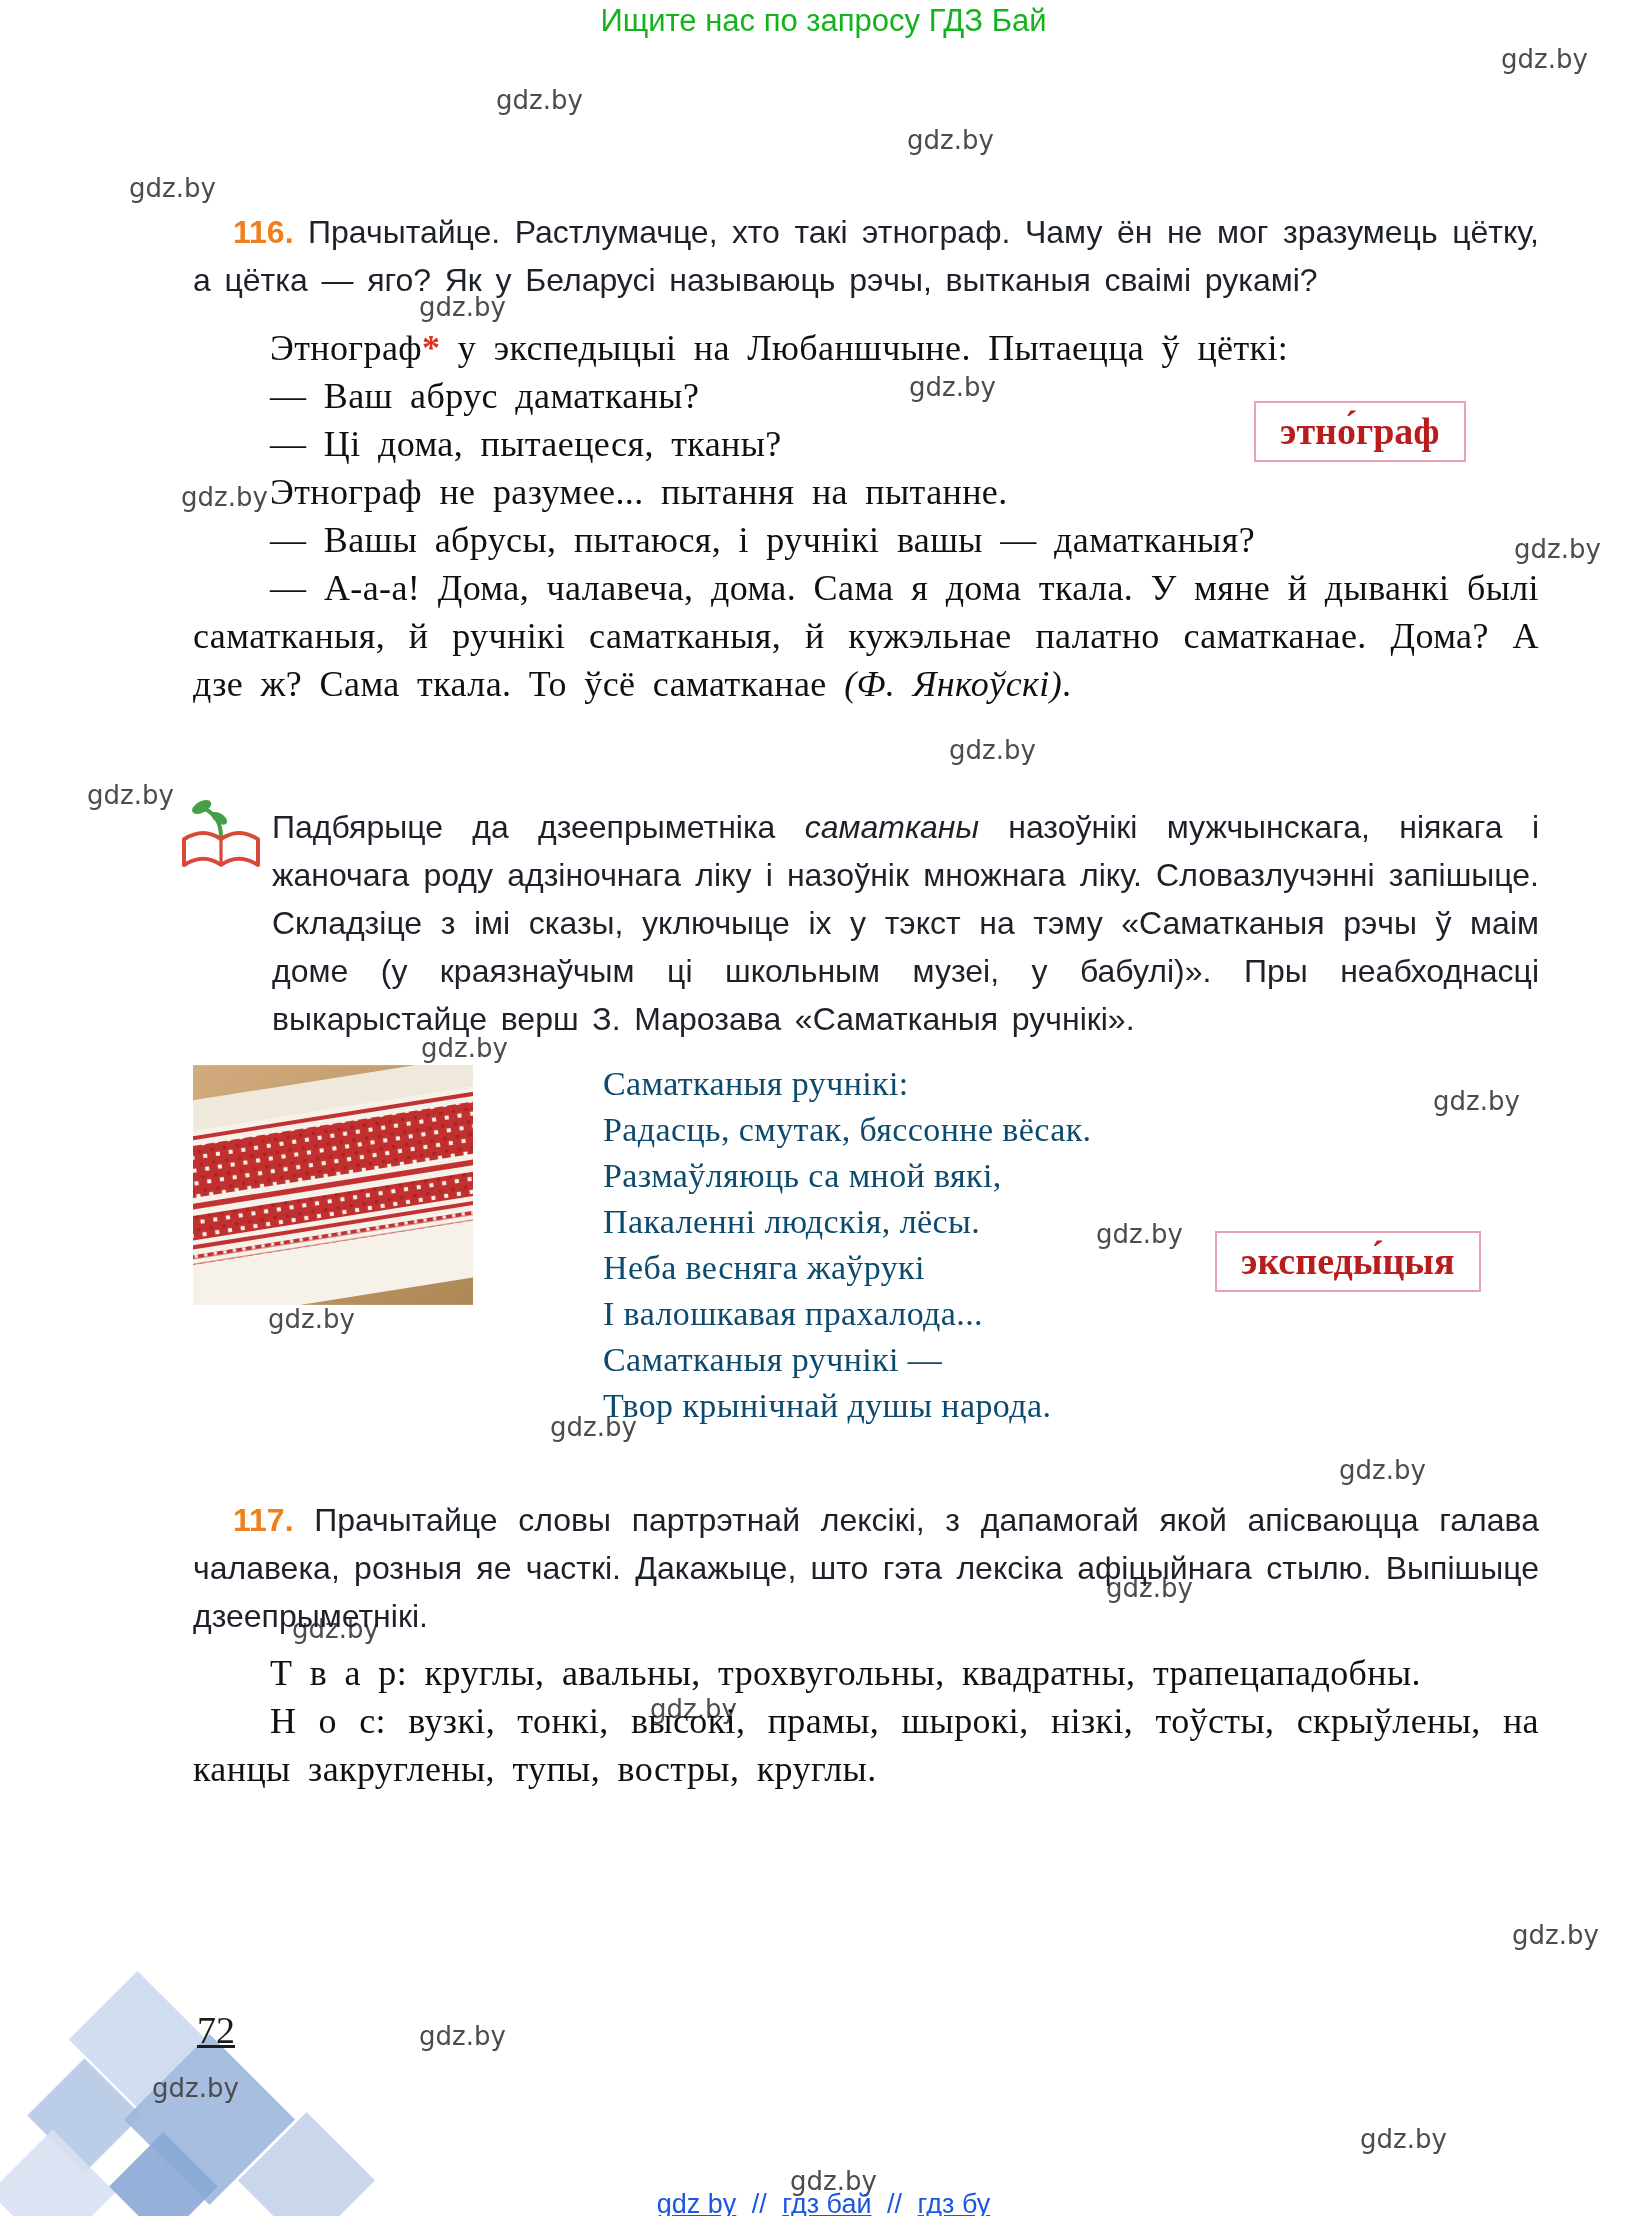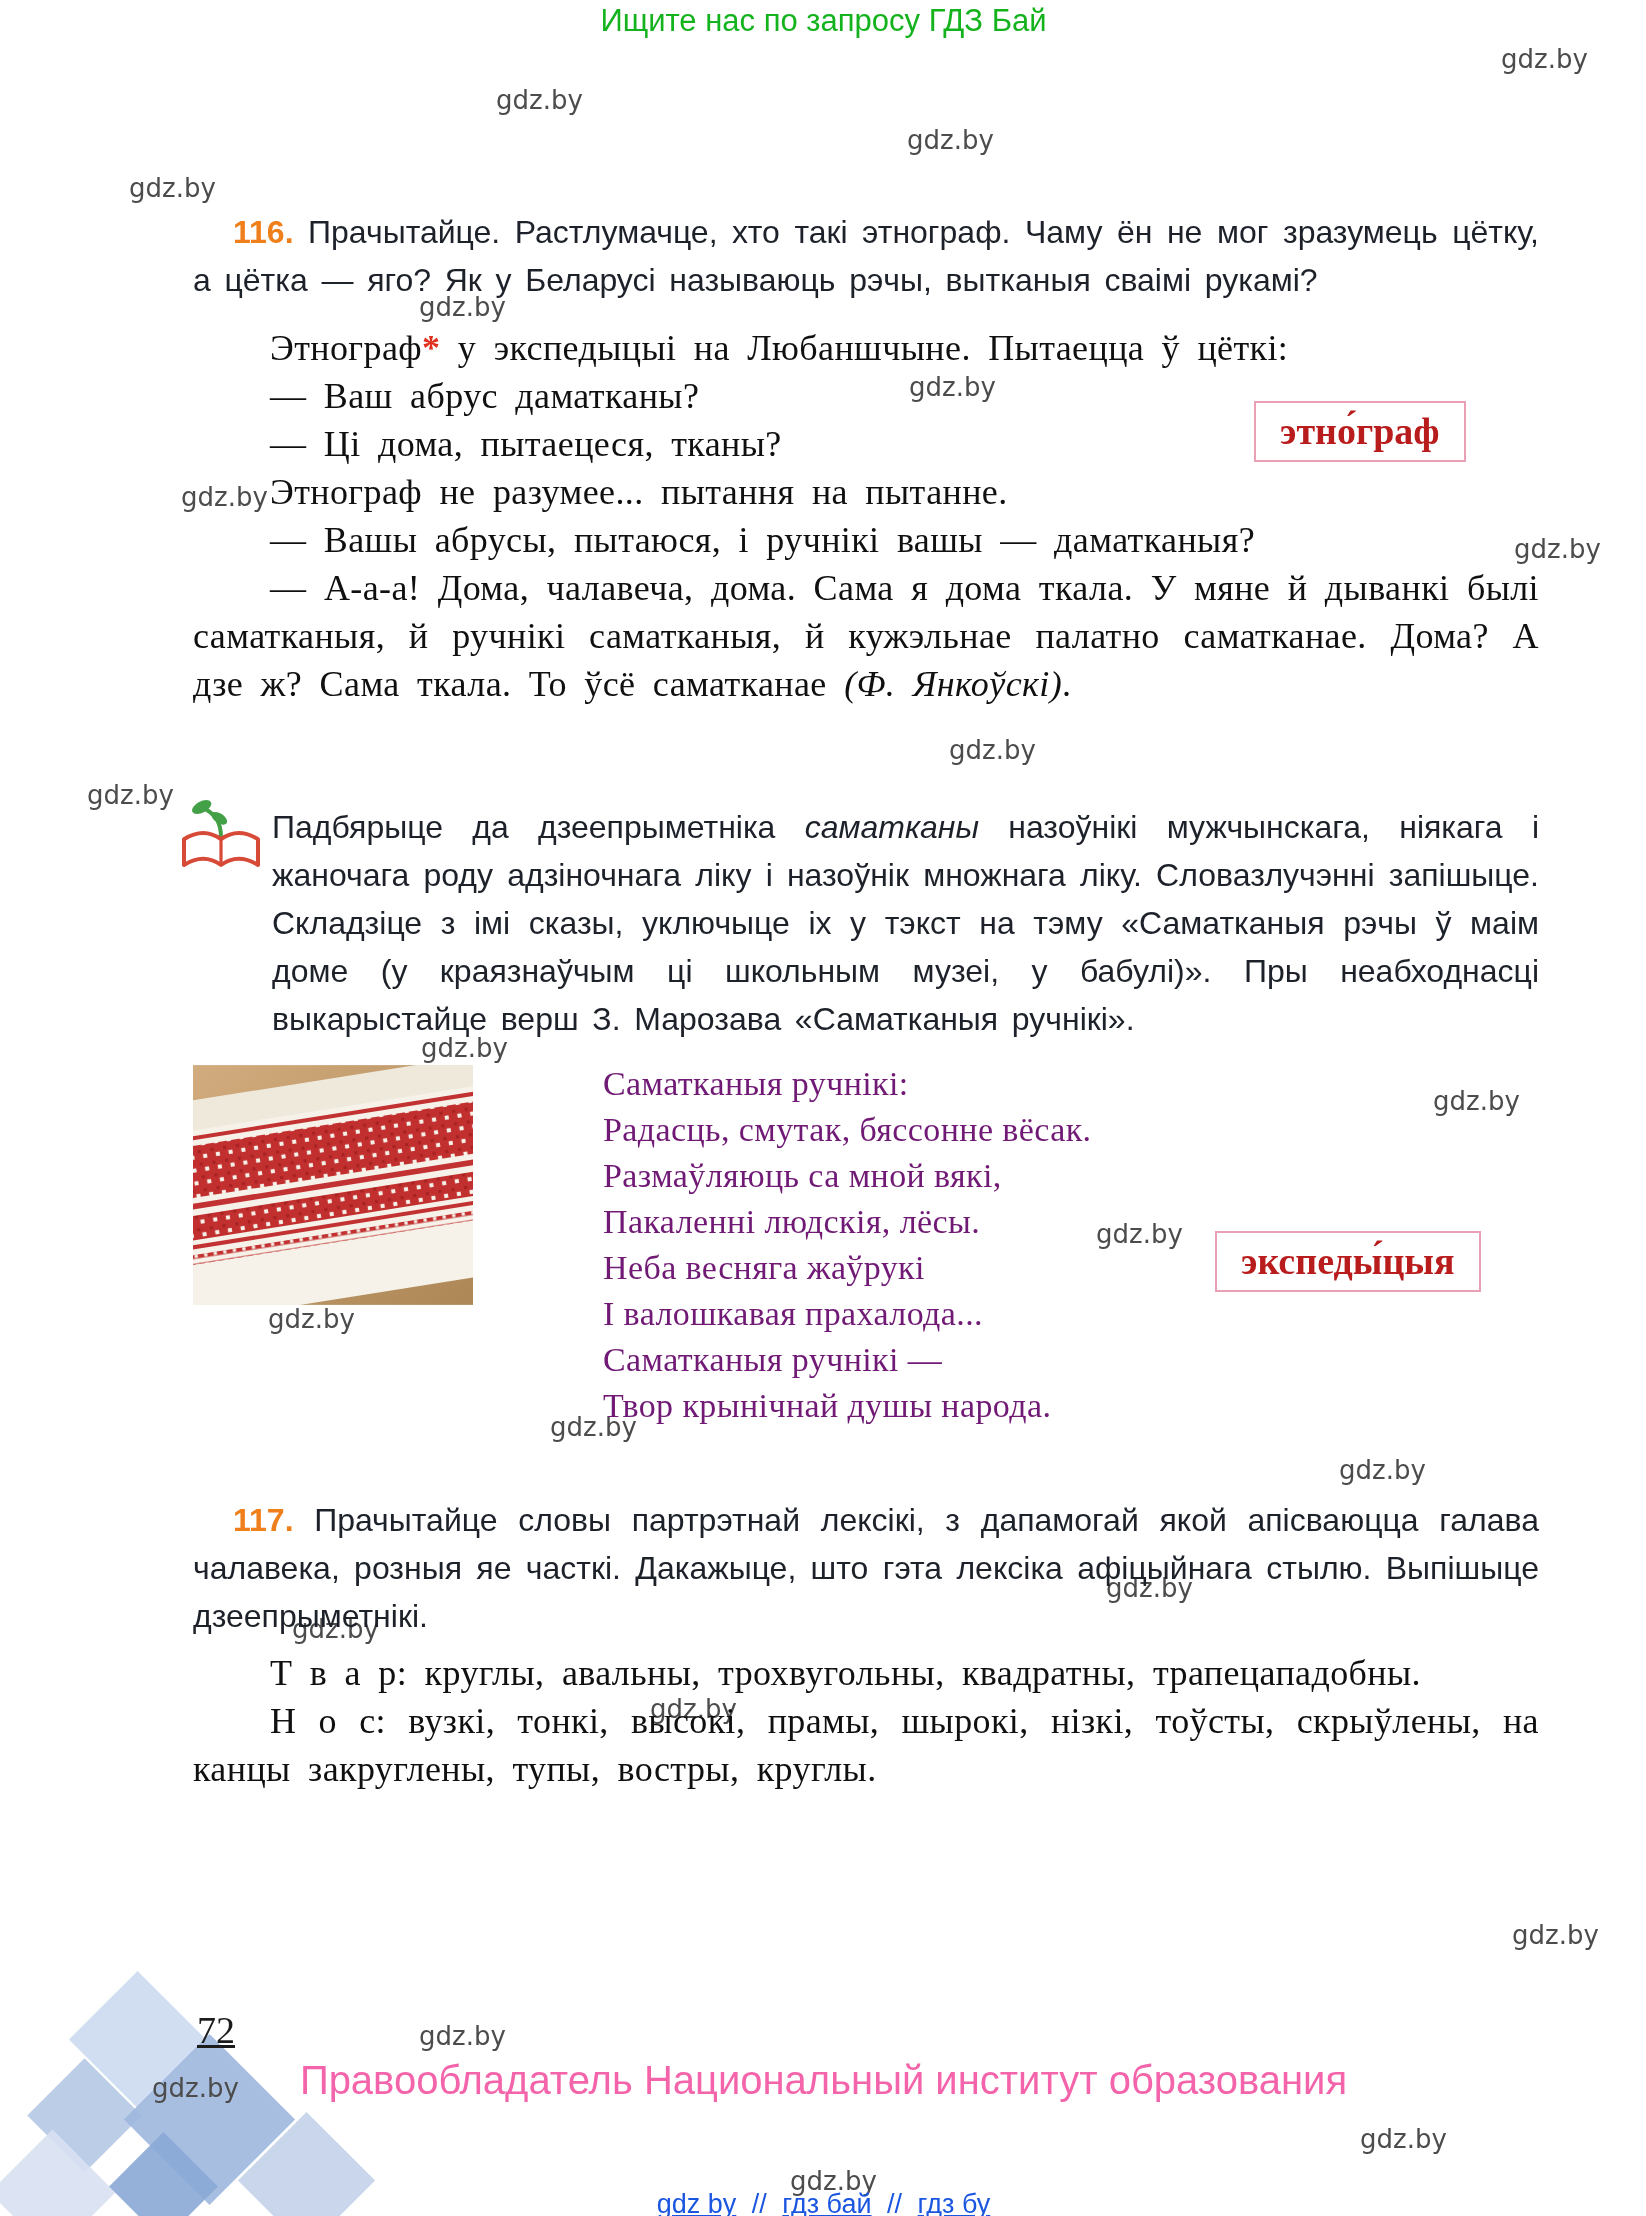--- a/index.html
+++ b/index.html
@@ -38,21 +38,21 @@
   }
   .task-text {
     position:absolute; left:272px; top:803px; width:1267px;
     font-family:"Liberation Sans", sans-serif; font-size:32px; line-height:48px;
     color:#1d2129; text-align:justify; word-spacing:4.8px;
   }
   .book-icon { position:absolute; left:179px; top:799px; }
   .photo { position:absolute; left:193px; top:1065px; }
   .poem {
     position:absolute; left:603px; top:1061px;
-    font-size:34px; line-height:46px; color:#701a75; letter-spacing:0.4px;
+    font-size:34px; line-height:46px; color:#0c4a6e; letter-spacing:0.4px;
   }
   .page-num {
     position:absolute; left:197px; top:2008px; font-size:38px; color:#1c1c1c;
     font-family:"Liberation Serif", serif;
     text-decoration:underline;
   }
   .footer-pink {
     position:absolute; left:0; right:0; top:2058px; text-align:center;
     color:#f364ab; font-family:"Liberation Sans", sans-serif; font-size:40px;
   }
@@ -190,21 +190,20 @@
     <span>Прачытайце словы партрэтнай лексікі, з дапамогай якой апісваюцца галава чалавека, розныя яе часткі. Дакажыце, што гэта лексіка афіцыйнага стылю. Выпішыце дзеепрыметнікі.</span>
   </div>
 
   <div class="serif-block" style="top:1649px">
     <p><span>Т в а р:</span><span> круглы, авальны, трохвугольны, квадратны, трапецападобны.</span></p>
     <p><span>Н о с:</span><span> вузкі, тонкі, высокі, прамы, шырокі, нізкі, тоўсты, скрыўлены, на канцы закруглены, тупы, востры, круглы.</span></p>
   </div>
 
   <div class="page-num">72</div>
 
-  <div class="footer-pink">Правообладатель Национальный институт образования</div>
 
   <div class="footer-links">
     <a>gdz by</a>
     <span class="sep">//</span>
     <a>гдз бай</a>
     <span class="sep">//</span>
     <a>гдз бу</a>
   </div>
 
 </div>

